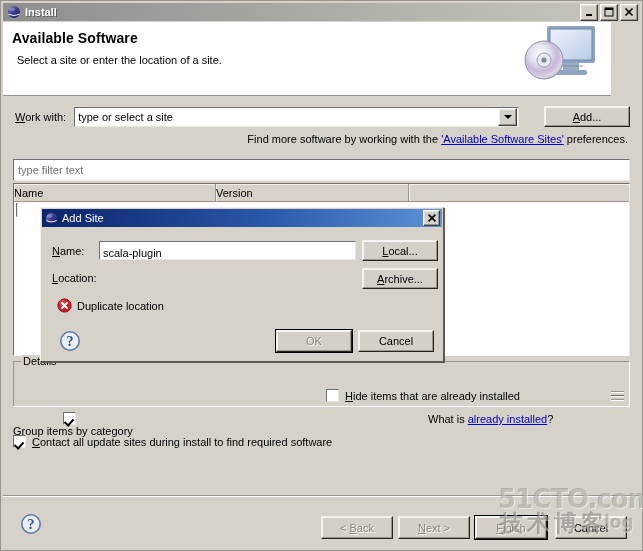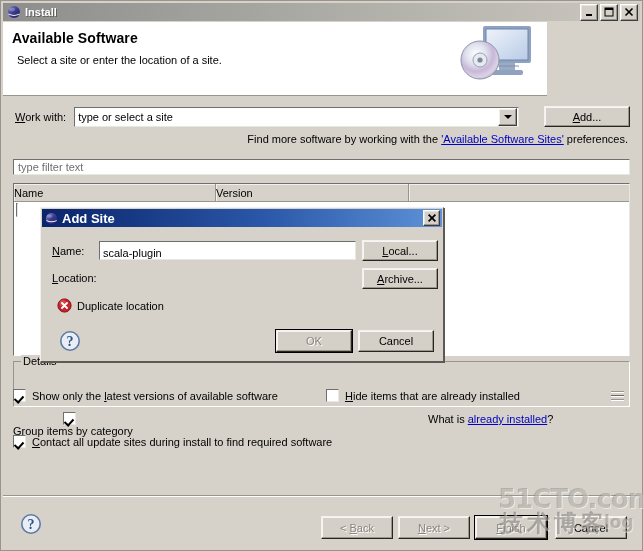--- a/index.html
+++ b/index.html
@@ -67,21 +67,21 @@
     font-family: "Liberation Sans", sans-serif;
     font-size: 10px; line-height: 1;
     color: #000;
   }
   .win-btn svg { display: block; }
 
   
   .banner {
     position: absolute;
     left: 2px; top: 21px;
-    width: 544px; height: 74px;
+    width: 608px; height: 74px;
     background: #ffffff;
     border-bottom: 1px solid #9a958c;
     box-sizing: border-box;
   }
   .banner-title {
     position: absolute;
     left: 9px; top: 8px;
     font-size: 14px;
     font-weight: bold;
     color: #000;
@@ -187,21 +187,21 @@
   }
   a.link {
     color: #0000c0;
     text-decoration: underline;
     cursor: pointer;
   }
 
   .filterbox {
     position: absolute;
     left: 10px; top: 62px;
-    width: 617px; height: 16px;
+    width: 617px; height: 22px;
     background: #ffffff;
     border: 1px solid;
     border-color: #6f6f6f #e9e7e2 #e9e7e2 #6f6f6f;
     box-sizing: border-box;
     display: flex; align-items: center;
   }
   .filterbox .ph {
     padding-left: 4px;
     font-size: 11px;
     color: #6f6f6f;
@@ -351,21 +351,21 @@
     position: absolute;
     left: 1px; top: 1px;
     width: 400px; height: 18px;
     background: linear-gradient(to right, #0a246a 0%, #2a57a8 55%, #5d92d8 100%);
     display: flex; align-items: center;
     padding: 0 2px 0 3px;
     box-sizing: border-box;
   }
   .dlg-title .tb-icon { width: 13px; height: 13px; margin-right: 4px; }
   .dlg-title-text {
-    font-size: 13px; font-weight: bold; color: #ffffff;
+    font-size: 11px; font-weight: normal; color: #ffffff;
     flex: 1 1 auto;
   }
   .dlg-close {
     width: 15px; height: 14px;
     background: #d4d0c8;
     border: 1px solid;
     border-color: #ffffff #3c3c3c #3c3c3c #ffffff;
     box-shadow: inset -1px -1px 0 #9a968e, inset 1px 1px 0 #e8e5df;
     display: flex; align-items: center; justify-content: center;
   }
@@ -559,24 +559,20 @@
             <rect x="0" y="6" width="13" height="2" fill="#ffffff"></rect>
             <rect x="0" y="6" width="13" height="1" fill="#6a6760"></rect>
             <rect x="0" y="10" width="13" height="2" fill="#ffffff"></rect>
             <rect x="0" y="10" width="13" height="1" fill="#9a958c"></rect>
           </svg>
         </span>
       </div>
 
     </div>
 
-    <div class="cbrow" style="left:12px; top:388px;">
-      <span class="cb checked"></span>
-      <span><span>Show only the </span><span class="mn">l</span><span>atest versions of available software</span></span>
-    </div>
 
     <div class="cbrow" style="left:12px; top:411px;flex-direction:column;">
       <span class="cb checked"></span>
       <span><span></span><span class="mn">G</span><span>roup items by category</span></span>
     </div>
 
     <div class="cbrow" style="left:12px; top:434px;">
       <span class="cb checked"></span>
       <span><span></span><span class="mn">C</span><span>ontact all update sites during install to find required software</span></span>
     </div>

